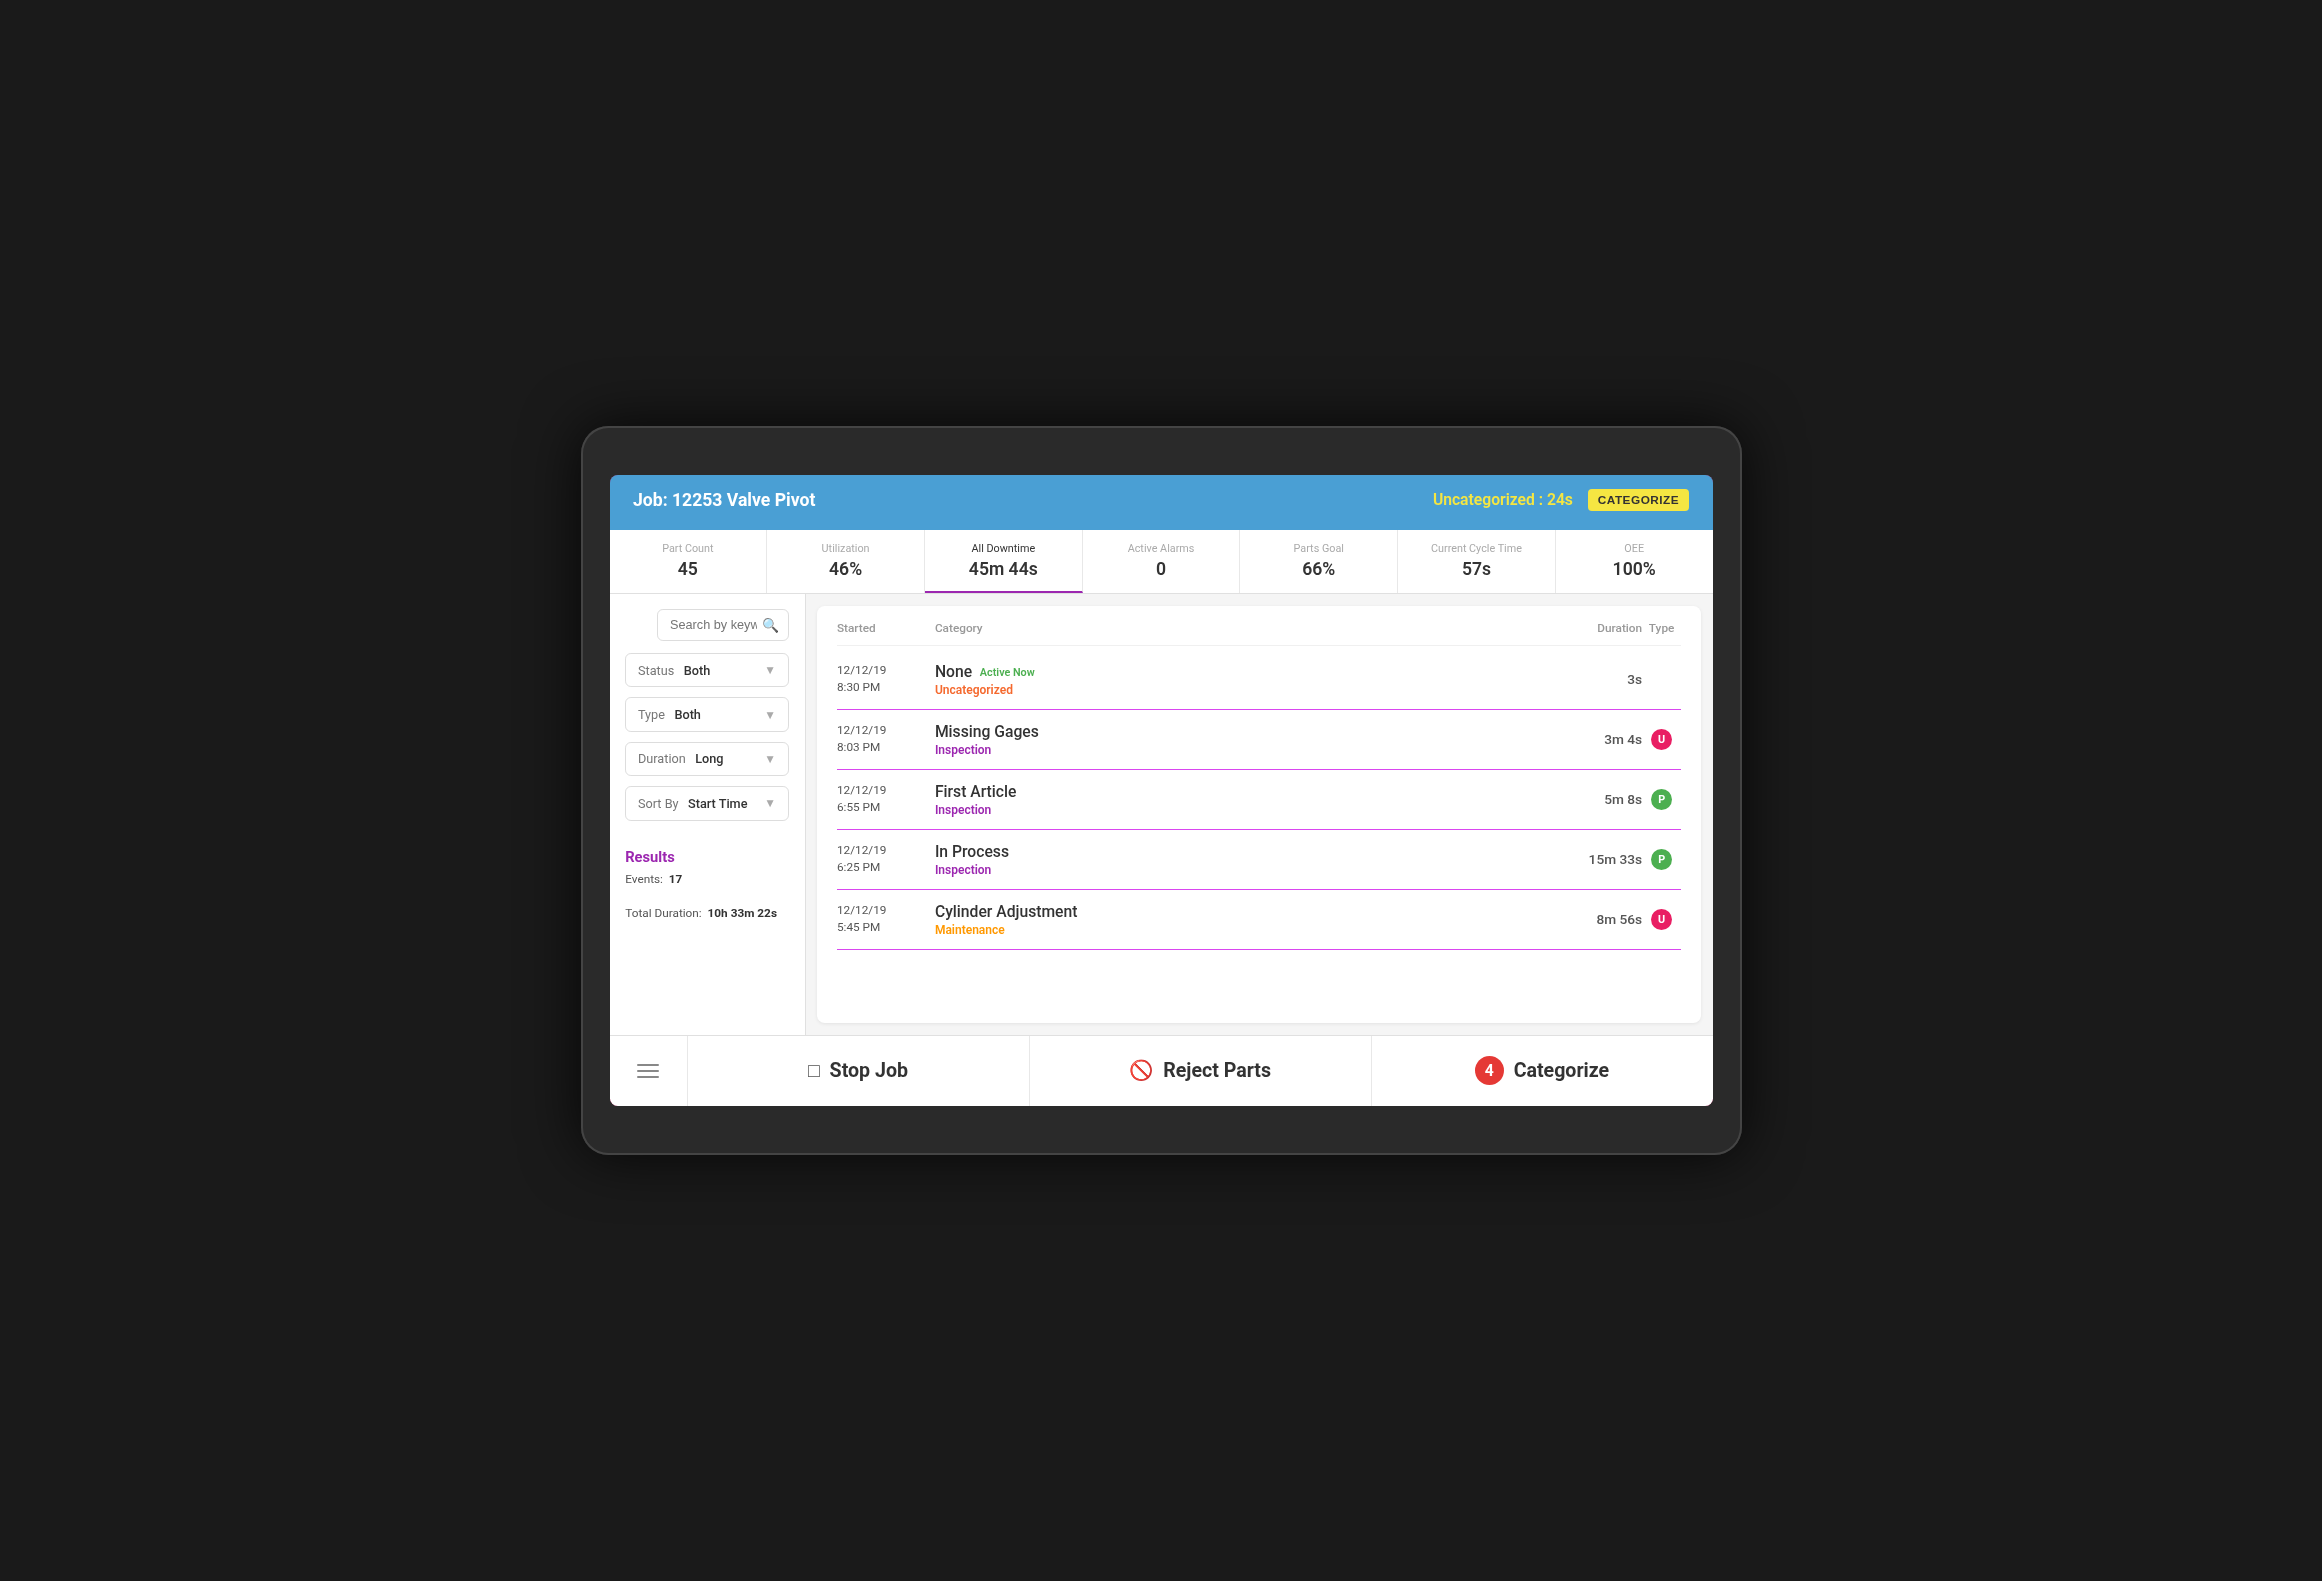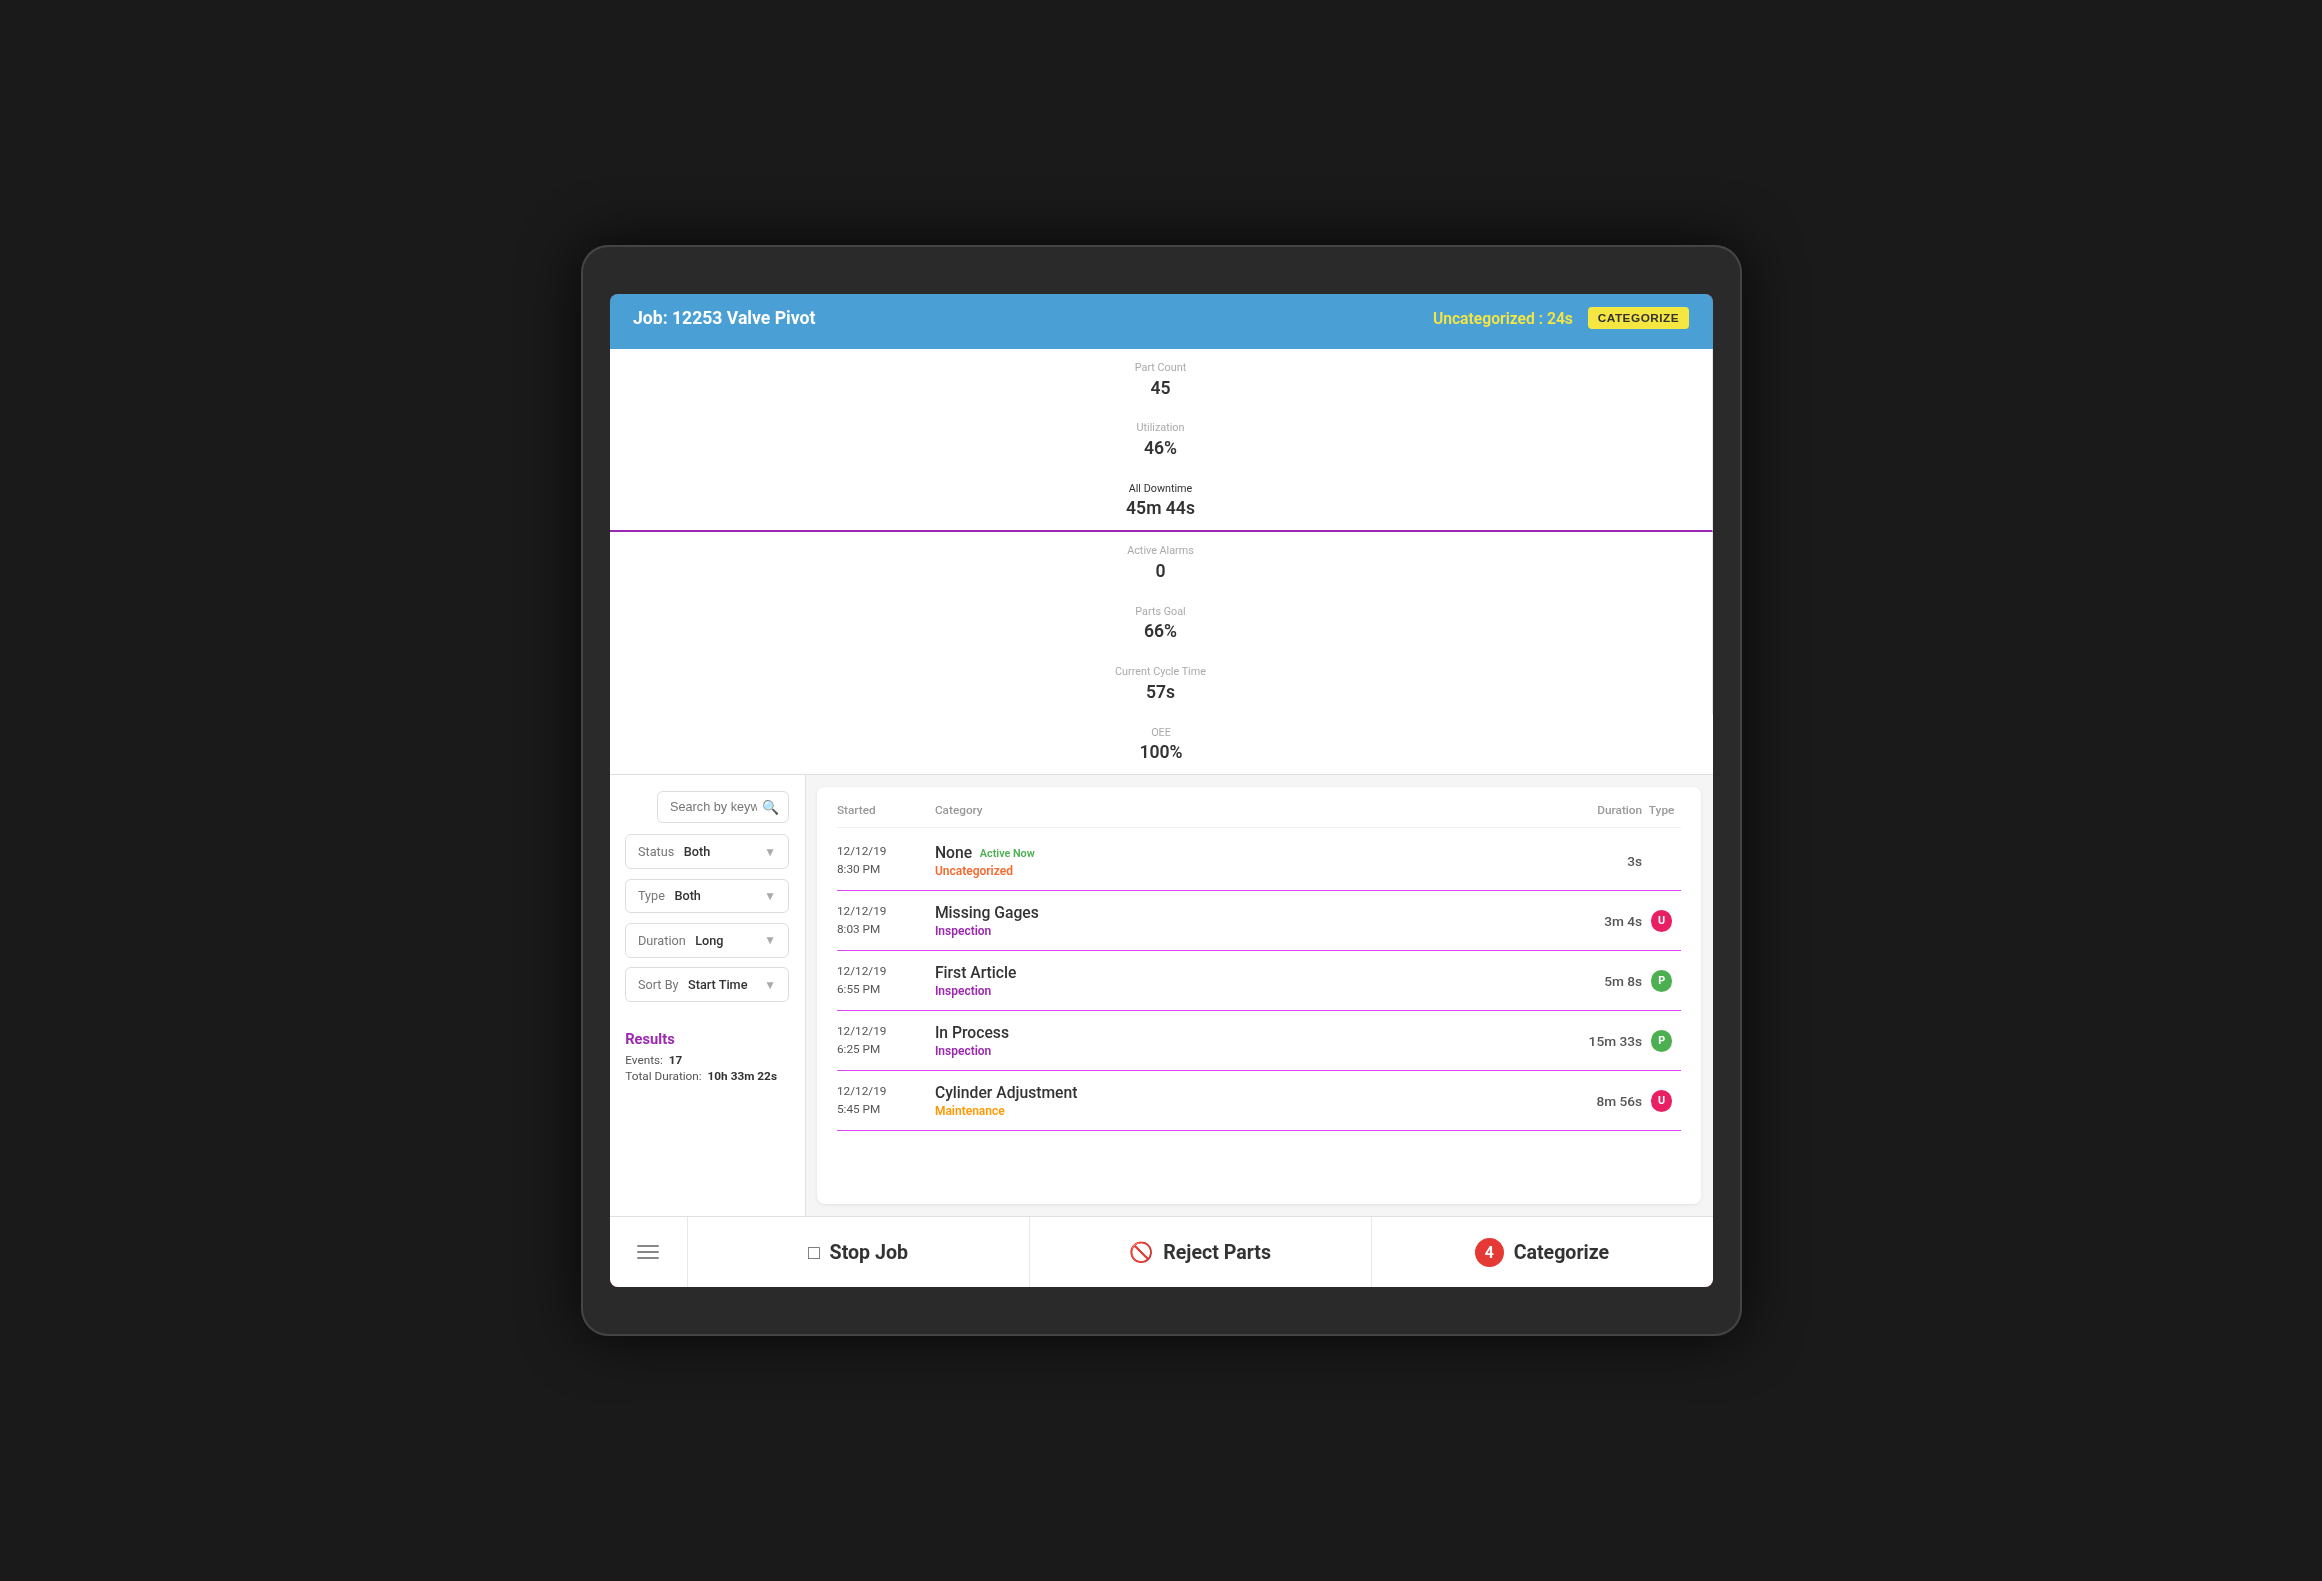--- a/index.html
+++ b/index.html
@@ -79,21 +79,20 @@
       gap: 7.8px;
     }
     .idle-dash {
       color: rgba(255,255,255,0.7);
     }
     
     .stats-bar {
       background: white;
       display: flex;
       border-bottom: 1px solid #e0e0e0;
-      flex-direction: column;
     }
     .stat-item {
       flex: 1;
       text-align: center;
       padding: 11.8px 7.8px;
       border-right: 1px solid #e8e8e8;
     }
     .stat-item:last-child { border-right: none; }
     .stat-label {
       color: #aaa;
@@ -173,21 +172,21 @@
     }
     .results-title {
       color: #9c27b0;
       font-size: 14.7px;
       font-weight: 700;
       margin-bottom: 5.9px;
     }
     .results-events {
       color: #555;
       font-size: 11.8px;
-      margin-bottom: 2px;
+      margin-bottom: 20px;
     }
     .results-duration {
       color: #555;
       font-size: 11.8px;
     }
     .results-bold { font-weight: 700; color: #333; }
     
     .events-panel {
       flex: 1;
       padding: 15.7px 19.6px;

